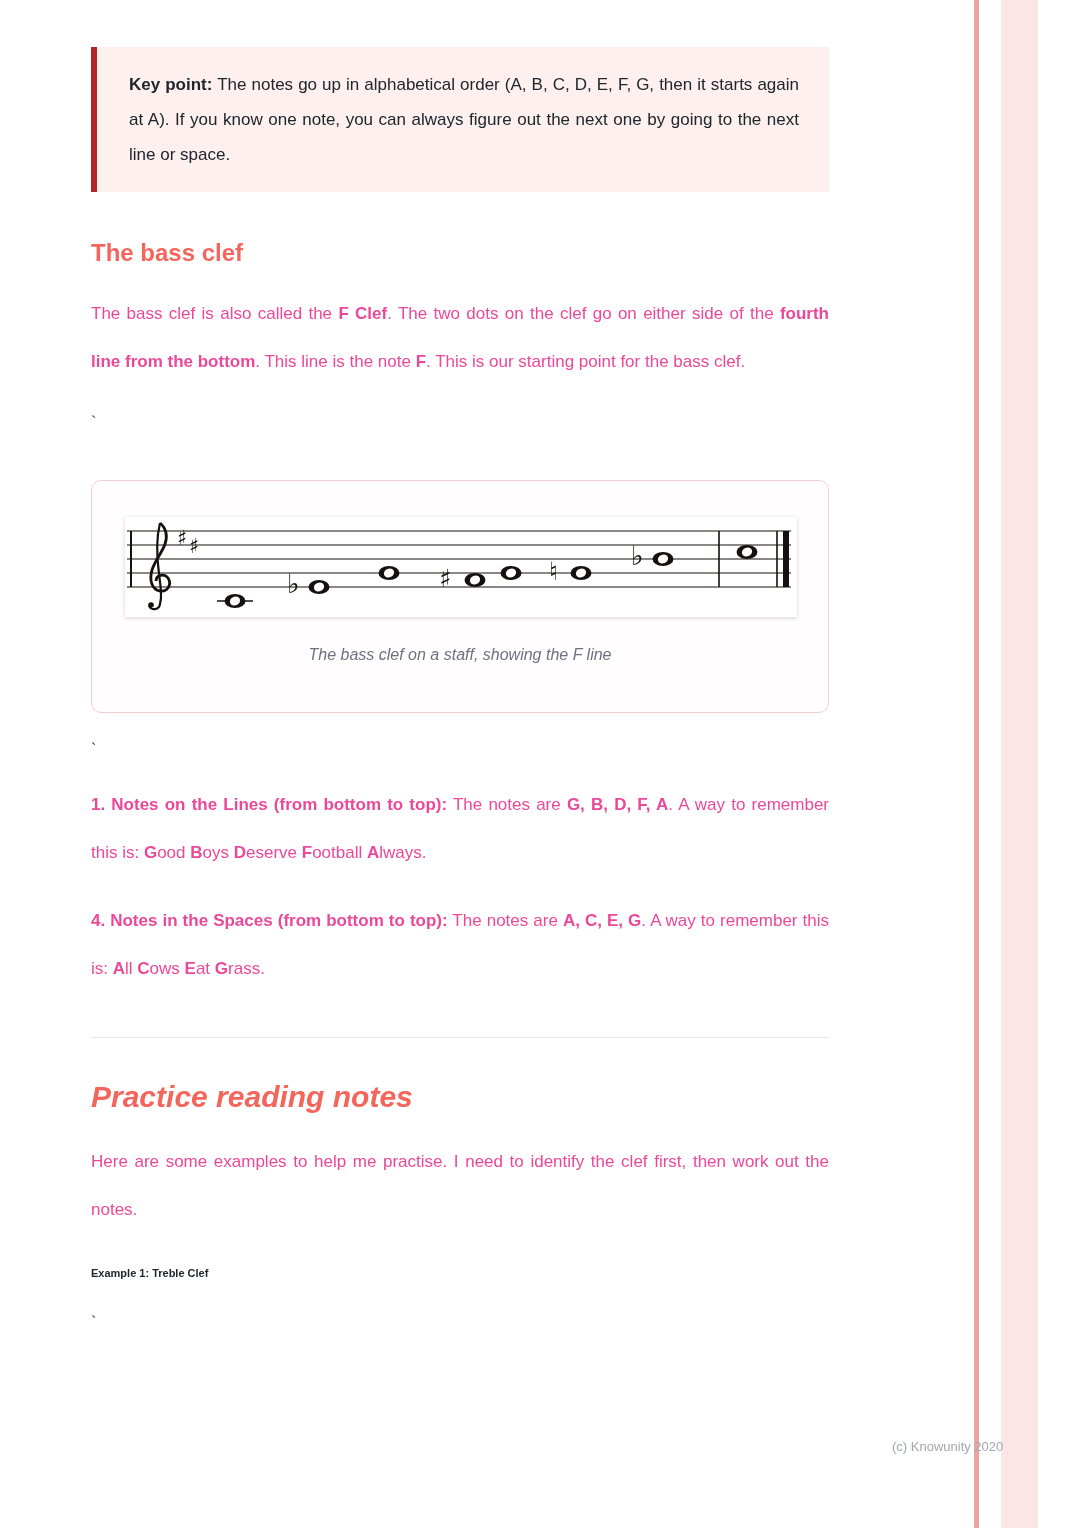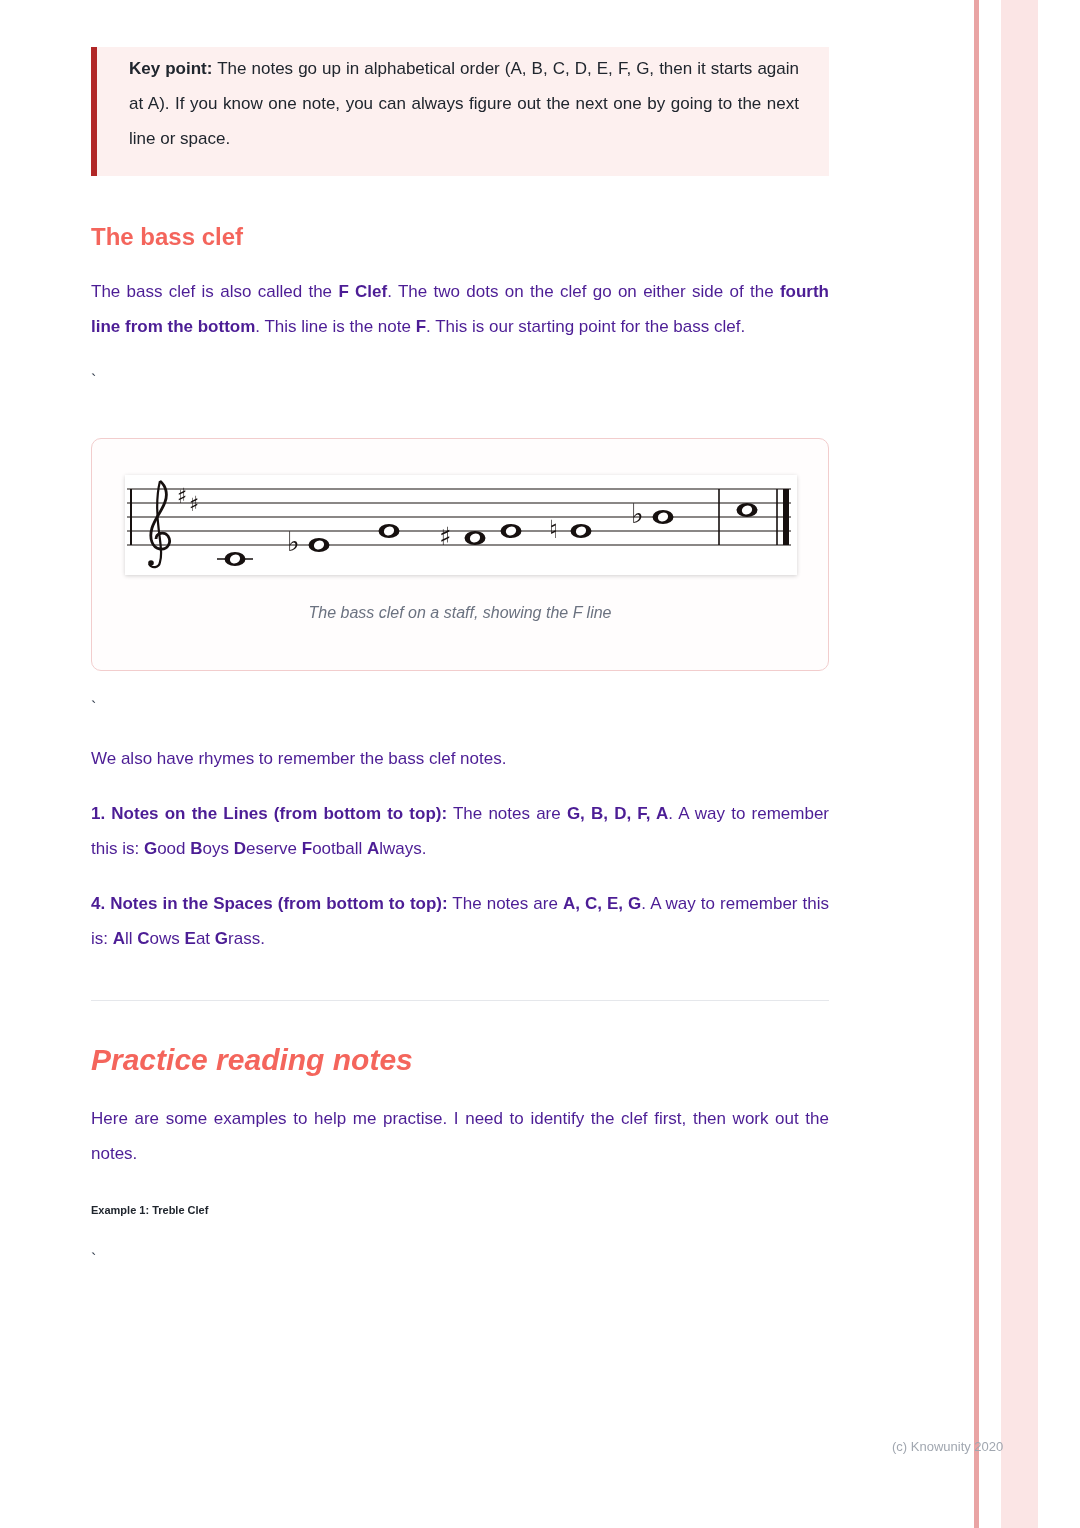--- a/index.html
+++ b/index.html
@@ -12,29 +12,29 @@
   
   .stripe-line { position:absolute; top:0; bottom:0; left:974px; width:5px; background:var(--stripe_line,#e9a4a4); }
   .stripe-band { position:absolute; top:0; bottom:0; left:1001px; width:37px; background:var(--stripe_band,#fbe5e5); }
 
   .content { position:absolute; left:91px; top:0; width:738px; }
 
   .callout {
     margin-top:47px;
     background:var(--callout_bg,#fdf0ef);
     border-left:6px solid var(--callout_border,#b12727);
-    padding:4px 30px 20px 32px;
+    padding:20px 30px 20px 32px;
     font-size:17px; line-height:35px; text-align:justify; color:#20262e;
   }
   .b { font-weight:700; }
 
   h2.section { margin:46px 0 0; font-size:24px; line-height:30px; font-weight:700; color:var(--accent,#f4655c); }
   h1.section { margin:40px 0 0; font-size:30px; line-height:38px; font-weight:700; color:var(--accent,#f4655c);font-style:italic; }
 
-  p.body { margin:22px 0 0; font-size:17px; line-height:35px; text-align:justify; color:#4c1d95; }
+  p.body { margin:22px 0 0; font-size:17px; line-height:48px; text-align:justify; color:#ec4899; }
   p.tight { margin:20px 0 0; }
   .tick { margin:26px 0 0; font-size:16px; line-height:22px; color:#374151; }
 
   .figure-card {
     margin:46px 0 0;
     border:1px solid #f2cdcd; border-radius:10px;
     background:#fffdfd;
     padding:36px 33px 46px;
   }
   .staff-wrap { background:#ffffff; box-shadow:0 1px 4px rgba(0,0,0,0.18); width:672px; }
@@ -117,21 +117,20 @@
 
         <line x1="652" y1="14" x2="652" y2="70" stroke="#16100f" stroke-width="1.6"></line>
         <rect x="658" y="14" width="6" height="56" fill="#16100f"></rect>
       </svg>
     </div>
     <div class="caption">The bass clef on a staff, showing the F line</div>
   </div>
 
   <div class="tick">`</div>
 
-  <p class="body">We also have rhymes to remember the bass clef notes.</p>
 
   <p class="body tight"><span class="b">1. Notes on the Lines (from bottom to top):</span><span> The notes are </span><span class="b">G, B, D, F, A</span><span>. A way to remember this is: </span><span class="b">G</span><span>ood </span><span class="b">B</span><span>oys </span><span class="b">D</span><span>eserve </span><span class="b">F</span><span>ootball </span><span class="b">A</span><span>lways.</span></p>
 
   <p class="body tight"><span class="b">4. Notes in the Spaces (from bottom to top):</span><span> The notes are </span><span class="b">A, C, E, G</span><span>. A way to remember this is: </span><span class="b">A</span><span>ll </span><span class="b">C</span><span>ows </span><span class="b">E</span><span>at </span><span class="b">G</span><span>rass.</span></p>
 
   <div class="divider"></div>
 
   <h1 class="section">Practice reading notes</h1>
 
   <p class="body">Here are some examples to help me practise. I need to identify the clef first, then work out the notes.</p>

